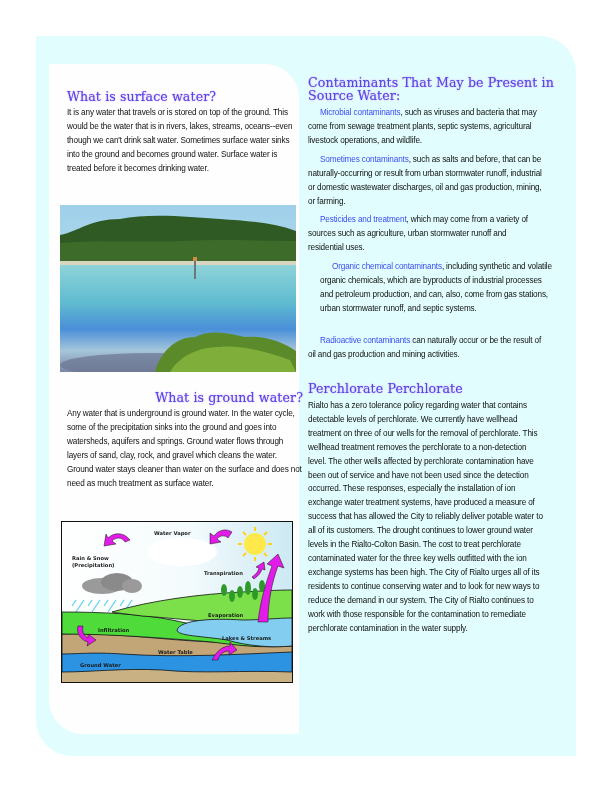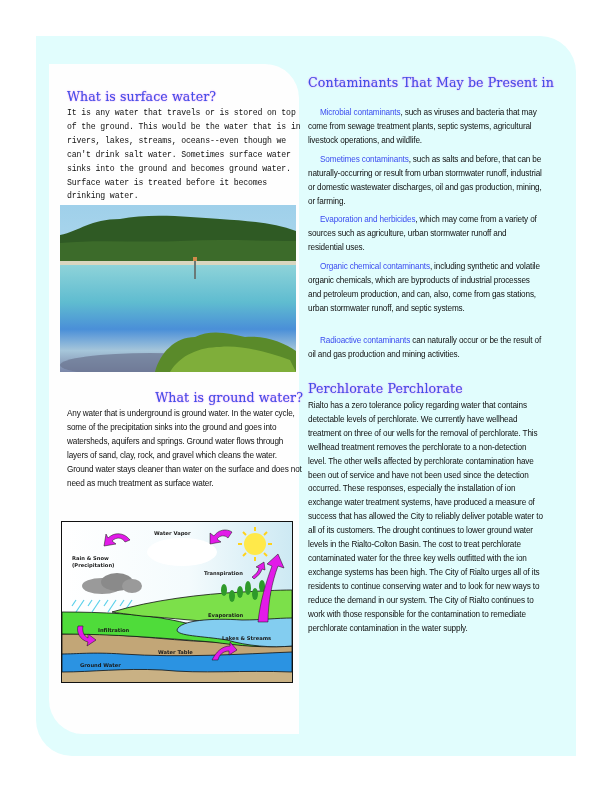--- a/index.html
+++ b/index.html
@@ -24,21 +24,21 @@
     .dlabel { position: absolute; font-family: "DejaVu Sans", sans-serif; font-weight: bold;
               font-size: 5.2px; color: #1a1a1a; white-space: nowrap; }
   </style>
 </head>
 <body>
 
 <div class="panel"></div>
 <div class="left-card"></div>
 
 <div class="h col-left" style="top:90px;">What is surface water?</div>
-<div class="p col-left" style="top:106px;font-family:Liberation Mono, monospace;">It is any water that travels or is stored on top of the ground. This would be the water that is in rivers, lakes, streams, oceans--even though we can't drink salt water. Sometimes surface water sinks into the ground and becomes ground water. Surface water is treated before it becomes drinking water.</div>
+<div class="p col-left" style="top:106px;">It is any water that travels or is stored on top of the ground. This would be the water that is in rivers, lakes, streams, oceans--even though we can't drink salt water. Sometimes surface water sinks into the ground and becomes ground water. Surface water is treated before it becomes drinking water.</div>
 
 <div class="photo">
   <svg width="236" height="167" viewBox="0 0 236 167" preserveAspectRatio="none">
     <defs>
       <linearGradient id="sky" x1="0" y1="0" x2="0" y2="1">
         <stop offset="0" stop-color="#9fd0ea"></stop>
           <stop offset="1" stop-color="#c9e6f2"></stop>
       </linearGradient>
       <linearGradient id="water" x1="0" y1="0" x2="0" y2="1">
         <stop offset="0" stop-color="#8ed3d9"></stop>
@@ -137,32 +137,33 @@
   <span class="dlabel" style="left:142px; top:48px;">Transpiration</span>
   <span class="dlabel" style="left:146px; top:90px;">Evaporation</span>
   <span class="dlabel" style="left:36px; top:105px;">Infiltration</span>
   <span class="dlabel" style="left:160px; top:113px;">Lakes &amp; Streams</span>
   <span class="dlabel" style="left:96px; top:127px;">Water Table</span>
   <span class="dlabel" style="left:18px; top:140px;">Ground Water</span>
 </div>
 
 <div class="h col-right" style="top:76px; width:250px;">
   <div>Contaminants That May be Present in</div>
+  <div>Source Water:</div>
 </div>
 
 <div class="p col-right" style="top:106px;">
   <span class="term">Microbial contaminants</span><span>, such as viruses and bacteria that may come from sewage treatment plants, septic systems, agricultural livestock operations, and wildlife.</span>
 </div>
 <div class="p col-right" style="top:153px;">
   <span class="term">Sometimes contaminants</span><span>, such as salts and before, that can be naturally-occurring or result from urban stormwater runoff, industrial or domestic wastewater discharges, oil and gas production, mining, or farming.</span>
 </div>
 <div class="p col-right" style="top:213px;">
-  <span class="term">Evaporation and herbicides</span><span>, which may come from a variety of sources such as agriculture, urban stormwater runoff and residential uses.</span>
+  <span class="term">Pesticides and treatment</span><span>, which may come from a variety of sources such as agriculture, urban stormwater runoff and residential uses.</span>
 </div>
-<div class="p col-right" style="top:260px;">
+<div class="p col-right" style="top:260px;margin-left:12px;">
   <span class="term">Organic chemical contaminants</span><span>, including synthetic and volatile organic chemicals, which are byproducts of industrial processes and petroleum production, and can, also, come from gas stations, urban stormwater runoff, and septic systems.</span>
 </div>
 <div class="p col-right" style="top:334px;">
   <span class="term">Radioactive contaminants</span><span> can naturally occur or be the result of oil and gas production and mining activities.</span>
 </div>
 
 <div class="h col-right" style="top:382px;">Perchlorate Perchlorate</div>
 <div class="p col-right" style="top:399px;">Rialto has a zero tolerance policy regarding water that contains detectable levels of perchlorate.  We currently have wellhead treatment on three of our wells for the removal of perchlorate. This wellhead treatment removes the perchlorate to a non-detection level. The other wells affected by perchlorate contamination have been out of service and have not been used since the detection occurred. These responses, especially the installation of ion exchange water treatment systems, have produced a measure of success that has allowed the City to reliably deliver potable water to all of its customers.  The drought continues to lower ground water levels in the Rialto-Colton Basin. The cost to treat perchlorate contaminated water for the three key wells outfitted with the ion exchange systems has been high. The City of Rialto urges all of its residents to continue conserving water and to look for new ways to reduce the demand in our system. The City of Rialto continues to work with those responsible for the contamination to remediate perchlorate contamination in the water supply.</div>
 
 </body></html>

